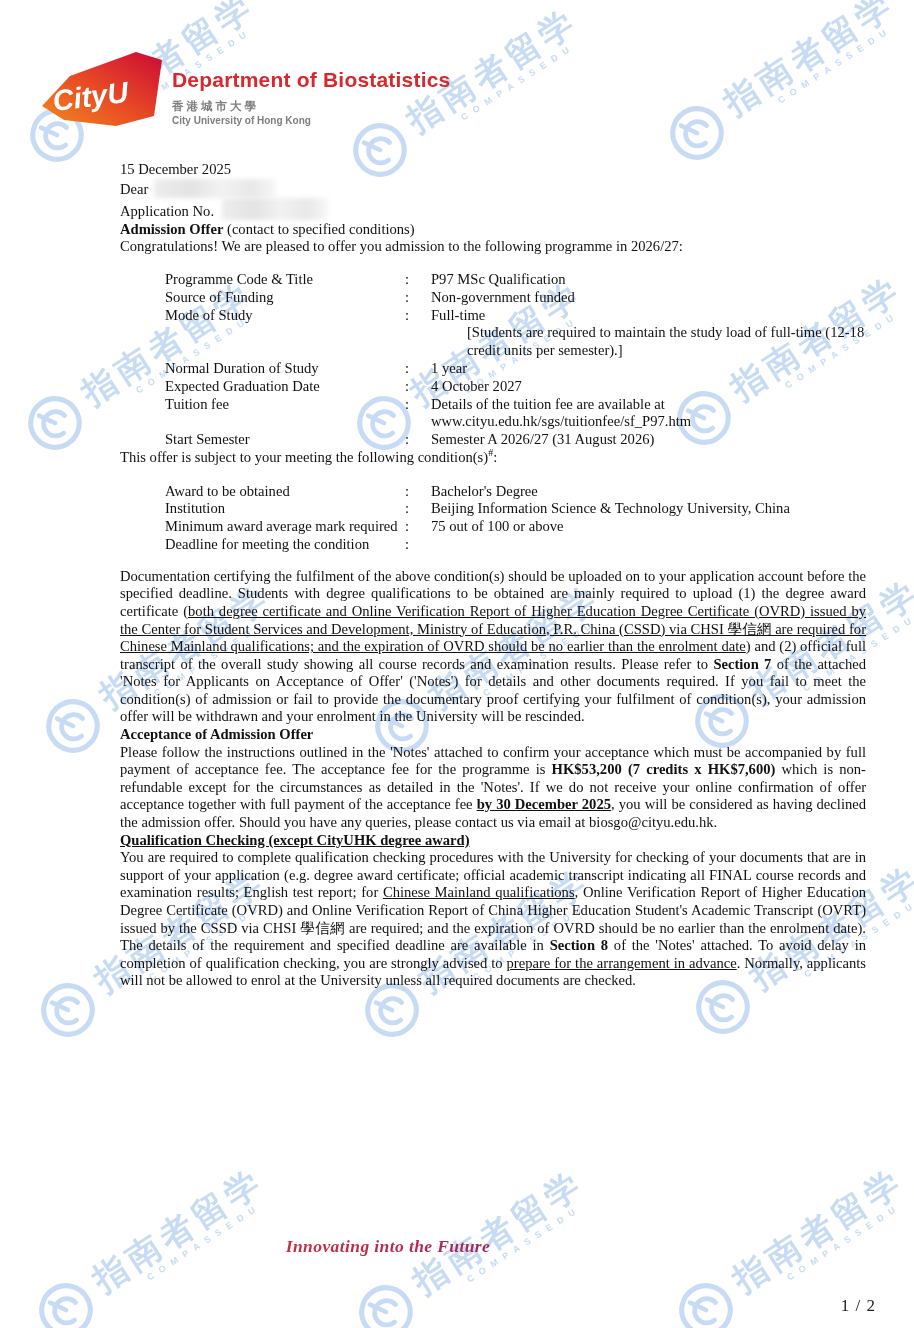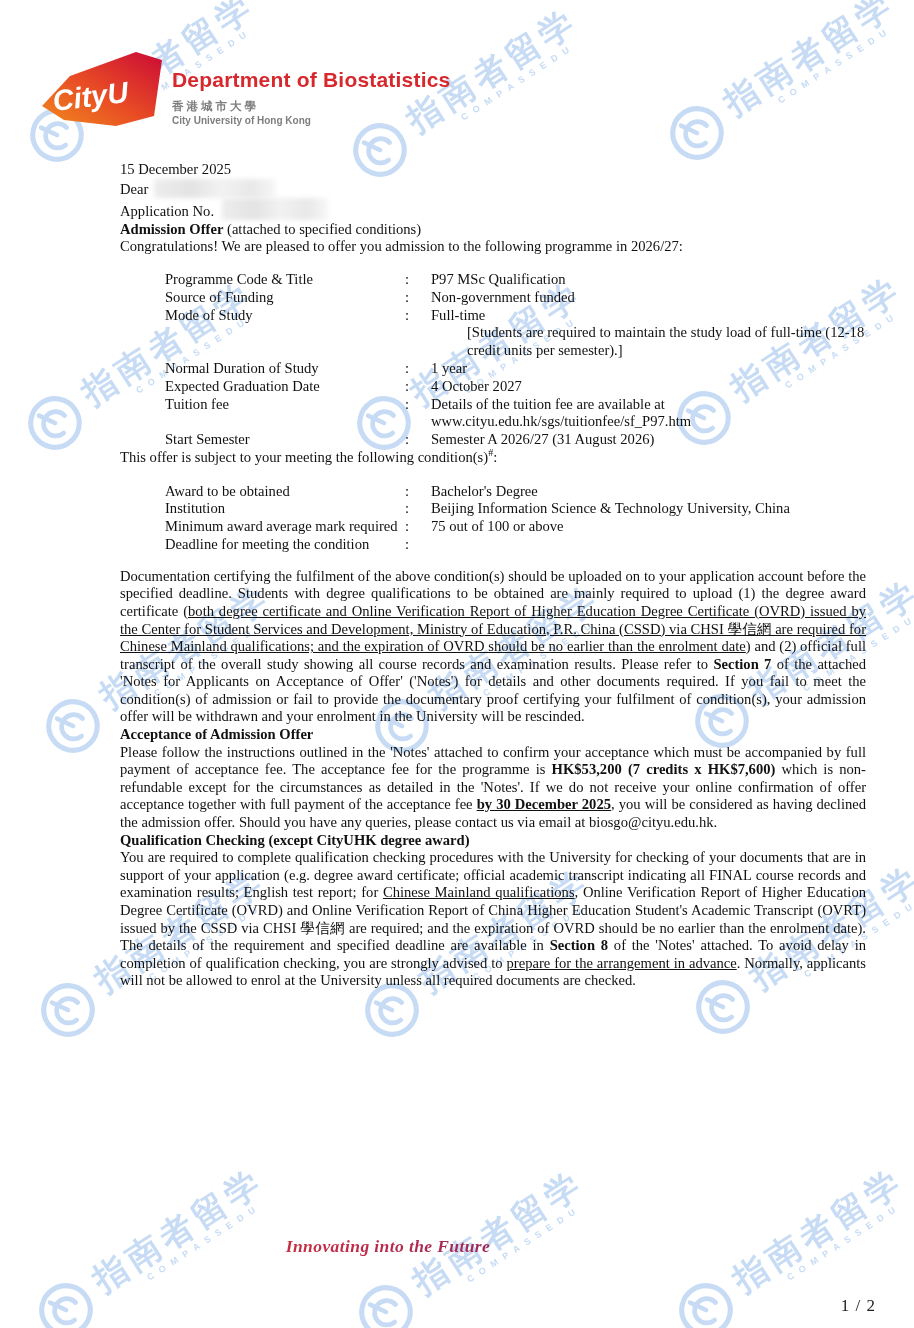--- a/index.html
+++ b/index.html
@@ -55,21 +55,21 @@
     background:linear-gradient(90deg,#ededed 0%,#e3e3e3 30%,#f2f2f2 55%,#e8e8e8 80%,#f7f7f7 100%);
     filter:blur(2.5px);border-radius:2px;
   }
   .redact.app{width:106px;height:22px;margin-left:8px;}
   .redact.name{width:122px;height:19px;margin-left:6px;}
   .gap16{margin-top:16px;}
   .gap18{margin-top:18px;}
   .gap15{margin-top:15px;}
   .gap13{margin-top:13px;}
   .gap30{margin-top:30px;}
-  .gap20{margin-top:20px;}
+  .gap20{margin-top:20px;text-decoration:underline;}
   .dtable{display:grid;grid-template-columns:240px 26px 1fr;margin-left:45px;}
   .dtable .cell{line-height:17.8px;}
   sup{font-size:10px;line-height:0;}
   
   .footer-slogan{
     position:absolute;left:0;top:1236px;width:776px;
     text-align:center;
     font-size:17.5px;font-weight:bold;font-style:italic;
     letter-spacing:.4px;
     background:linear-gradient(90deg,#d14a1e 0%,#c02a48 45%,#8e2a62 70%,#6f3a99 100%);
@@ -274,21 +274,21 @@
   </div>
 
   <div class="content">
 
     <p class="line">15 December 2025</p>
 
     <p class="line gap18"><span>Dear</span><span class="redact name"></span></p>
 
     <p class="line gap16"><span>Application No.</span><span class="redact app"></span></p>
 
-    <p class="gap16"><span class="b">Admission Offer</span><span> (attached to specified conditions)</span></p>
+    <p class="gap16"><span class="b">Admission Offer</span><span> (contact to specified conditions)</span></p>
 
     <p class="gap18">Congratulations! We are pleased to offer you admission to the following programme in 2026/27:</p>
 
     <div class="dtable gap15">
       <div class="cell">Programme Code &amp; Title</div>
       <div class="cell">:</div>
       <div class="cell">P97 MSc Qualification</div>
 
       <div class="cell">Source of Funding</div>
       <div class="cell">:</div>

